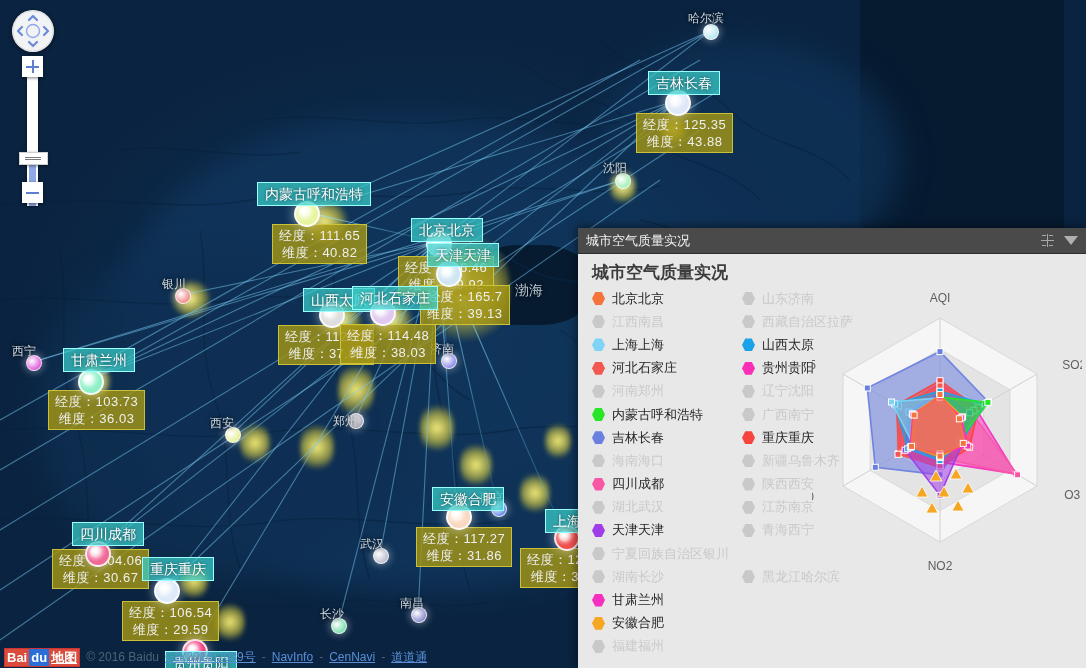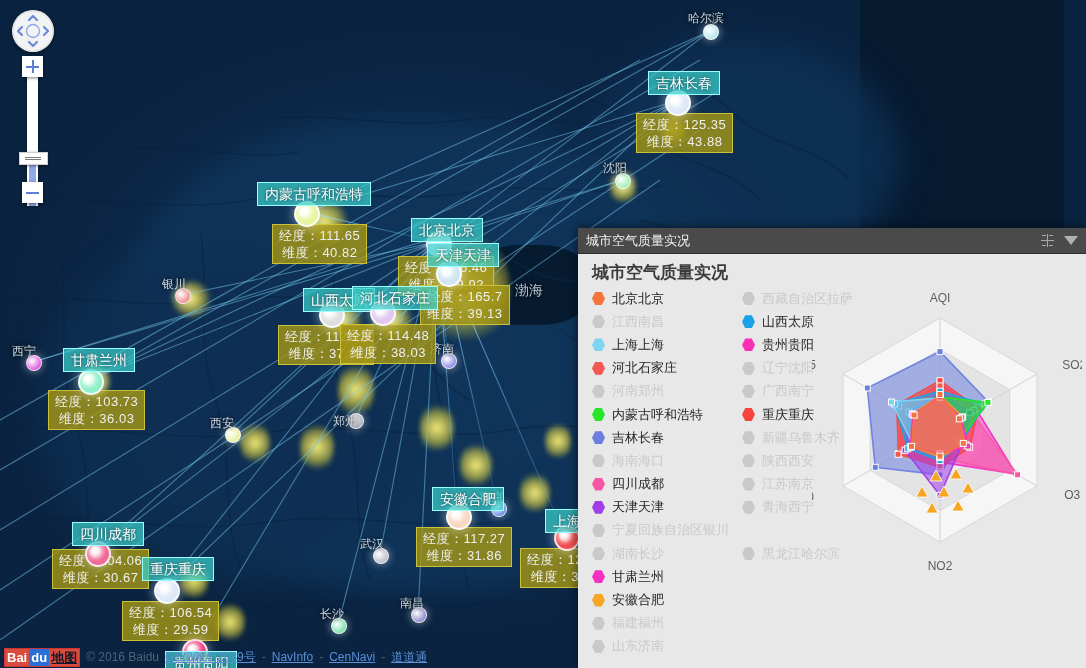--- a/index.html
+++ b/index.html
@@ -83,21 +83,21 @@
   .zoom-fill{position:absolute;left:29px;top:160px;width:7px;height:46px;background:#8fa8e8;}
 
   
   .attrib{position:absolute;left:0;bottom:0;height:22px;width:600px;display:flex;align-items:center;
           gap:6px;padding-left:4px;font-size:12px;color:#6f7d8c;}
   .baidu-logo{display:flex;align-items:flex-start;height:17px;font-weight:bold;font-size:13px;
               line-height:17px;border:1px solid #c33;}
   .baidu-logo span{padding:0 2px;height:17px;}
   .bl-b{background:#d94b3c;color:#fff;}
   .bl-d{background:#2b6fd6;color:#fff;}
-  .bl-m{background:#d94b3c;color:#0f172a;text-decoration:underline;}
+  .bl-m{background:#d94b3c;color:#ffffff;text-decoration:underline;}
   .attrib a{color:#5a8fd6;text-decoration:underline;}
   .attrib .plain{color:#4f6376;}
 
   .watermark{position:absolute;right:14px;bottom:8px;font-size:30px;font-weight:bold;
              color:#3fbfae;letter-spacing:3px;
              text-shadow:1px 1px 0 rgba(255,255,255,.35);font-family:"DejaVu Sans",sans-serif;}
 
   
   #panel{position:absolute;left:578px;top:228px;width:508px;height:440px;background:#e8e8e8;
          box-shadow:-2px -2px 8px rgba(0,0,0,.4);}
@@ -446,20 +446,24 @@
           <span>吉林长春</span>
         </div>
         <div class="lg-item off">
           <span class="hexdot" style="background: rgb(201, 201, 201);"></span>
           <span>海南海口</span>
         </div>
         <div class="lg-item on">
           <span class="hexdot" style="background: rgb(248, 87, 166);"></span>
           <span>四川成都</span>
         </div>
+        <div class="lg-item off">
+          <span class="hexdot" style="background: rgb(201, 201, 201);"></span>
+          <span>湖北武汉</span>
+        </div>
         <div class="lg-item on">
           <span class="hexdot" style="background: rgb(160, 60, 232);"></span>
           <span>天津天津</span>
         </div>
         <div class="lg-item off">
           <span class="hexdot" style="background: rgb(201, 201, 201);"></span>
           <span>宁夏回族自治区银川</span>
         </div>
         <div class="lg-item off">
           <span class="hexdot" style="background: rgb(201, 201, 201);"></span>

